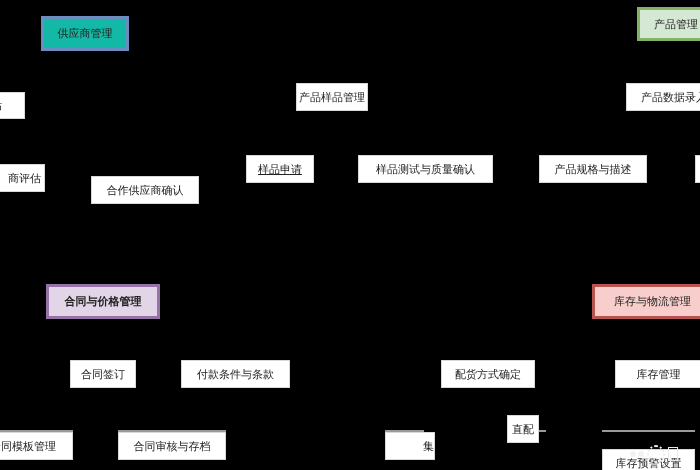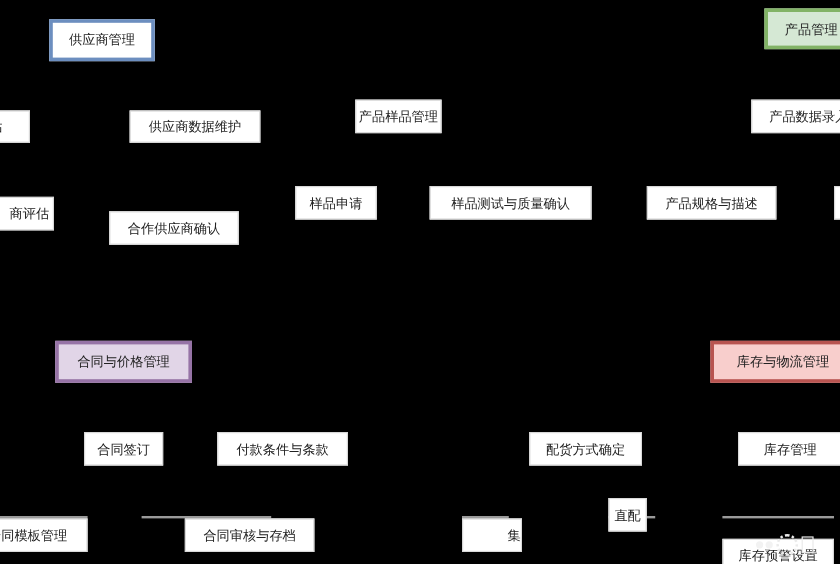--- a/index.html
+++ b/index.html
@@ -11,23 +11,23 @@
     .canvas { position: absolute; left: 0; top: 0; width: 700px; height: 470px; overflow: hidden; }
     .node {
       position: absolute; box-sizing: border-box;
       background: #ffffff; color: #222222;
       display: flex; align-items: center; justify-content: center;
       font-size: 11px; white-space: nowrap; overflow: hidden;
       border: 1px solid #d8d8d8;
     }
     .node span { display: block; }
     .cat { border-width: 3px; border-style: solid; font-size: 11px; }
-    .cat-blue   { background: #ffffff; border-color: #6c8ebf; }
+    .cat-blue   { background: #14b8a6; border-color: #6c8ebf; }
     .cat-green  { background: #d5e8d4; border-color: #82b366; }
-    .cat-purple { background: #e1d5e7; border-color: #9673a6; }
+    .cat-purple { background: #e1d5e7; border-color: #9673a6; font-weight: bold; }
     .cat-red    { background: #f8cecc; border-color: #b85450; }
     .stub {
       position: absolute; height: 2px; background: #9a9a9a;
     }
     .watermark {
       position: absolute; left: 630px; top: 438px; width: 70px; height: 32px;
       color: rgba(255,255,255,0.85); font-size: 10px;
       display: flex; align-items: center; gap: 3px;
     }
     .wm-dots { display: flex; gap: 2px; }
@@ -53,41 +53,38 @@
   </div>
 
   <div class="node cat cat-red" style="left:592px; top:284px; width:118px; height:35px; justify-content:flex-start; padding-left:19px;">
     <span>库存与物流管理</span>
   </div>
 
   <div class="node" style="left:-40px; top:92px; width:65px; height:27px; justify-content:flex-end; padding-right:22px;">
     <span>估</span>
   </div>
 
-  <div class="node" style="left:108px; top:92px; width:109px; height:27px;">
-    <span>供应商数据维护</span>
-  </div>
 
   <div class="node" style="left:296px; top:83px; width:72px; height:28px;">
     <span>产品样品管理</span>
   </div>
 
   <div class="node" style="left:626px; top:83px; width:90px; height:28px; justify-content:flex-start; padding-left:14px;">
     <span>产品数据录入</span>
   </div>
 
   <div class="node" style="left:-30px; top:164px; width:75px; height:28px; justify-content:flex-end; padding-right:3px;">
     <span>商评估</span>
   </div>
 
   <div class="node" style="left:91px; top:176px; width:108px; height:28px;">
     <span>合作供应商确认</span>
   </div>
 
-  <div class="node" style="left:246px; top:155px; width:68px; height:28px;">
+  <div class="node" style="left:246px; top:155px; width:68px; height:28px;text-decoration:underline;">
     <span>样品申请</span>
   </div>
 
   <div class="node" style="left:358px; top:155px; width:135px; height:28px;align-items:center;">
     <span>样品测试与质量确认</span>
   </div>
 
   <div class="node" style="left:539px; top:155px; width:108px; height:28px;">
     <span>产品规格与描述</span>
   </div>
@@ -110,21 +107,21 @@
   <div class="node" style="left:615px; top:360px; width:87px; height:28px;">
     <span>库存管理</span>
   </div>
 
   <div class="stub" style="left:-20px; top:430px; width:93px;"></div>
   <div class="node" style="left:-20px; top:432px; width:93px; height:28px; justify-content:flex-end; padding-right:16px;">
     <span>合同模板管理</span>
   </div>
 
   <div class="stub" style="left:118px; top:430px; width:108px;"></div>
-  <div class="node" style="left:118px; top:432px; width:108px; height:28px;margin-left:36px;">
+  <div class="node" style="left:118px; top:432px; width:108px; height:28px;">
     <span>合同审核与存档</span>
   </div>
 
   <div class="stub" style="left:385px; top:430px; width:39px;"></div>
   <div class="node" style="left:385px; top:432px; width:39px; height:28px;padding-left:48px;">
     <span>集货</span>
   </div>
 
   <div class="stub" style="left:507px; top:430px; width:39px;"></div>
   <div class="node" style="left:507px; top:415px; width:32px; height:28px;">

